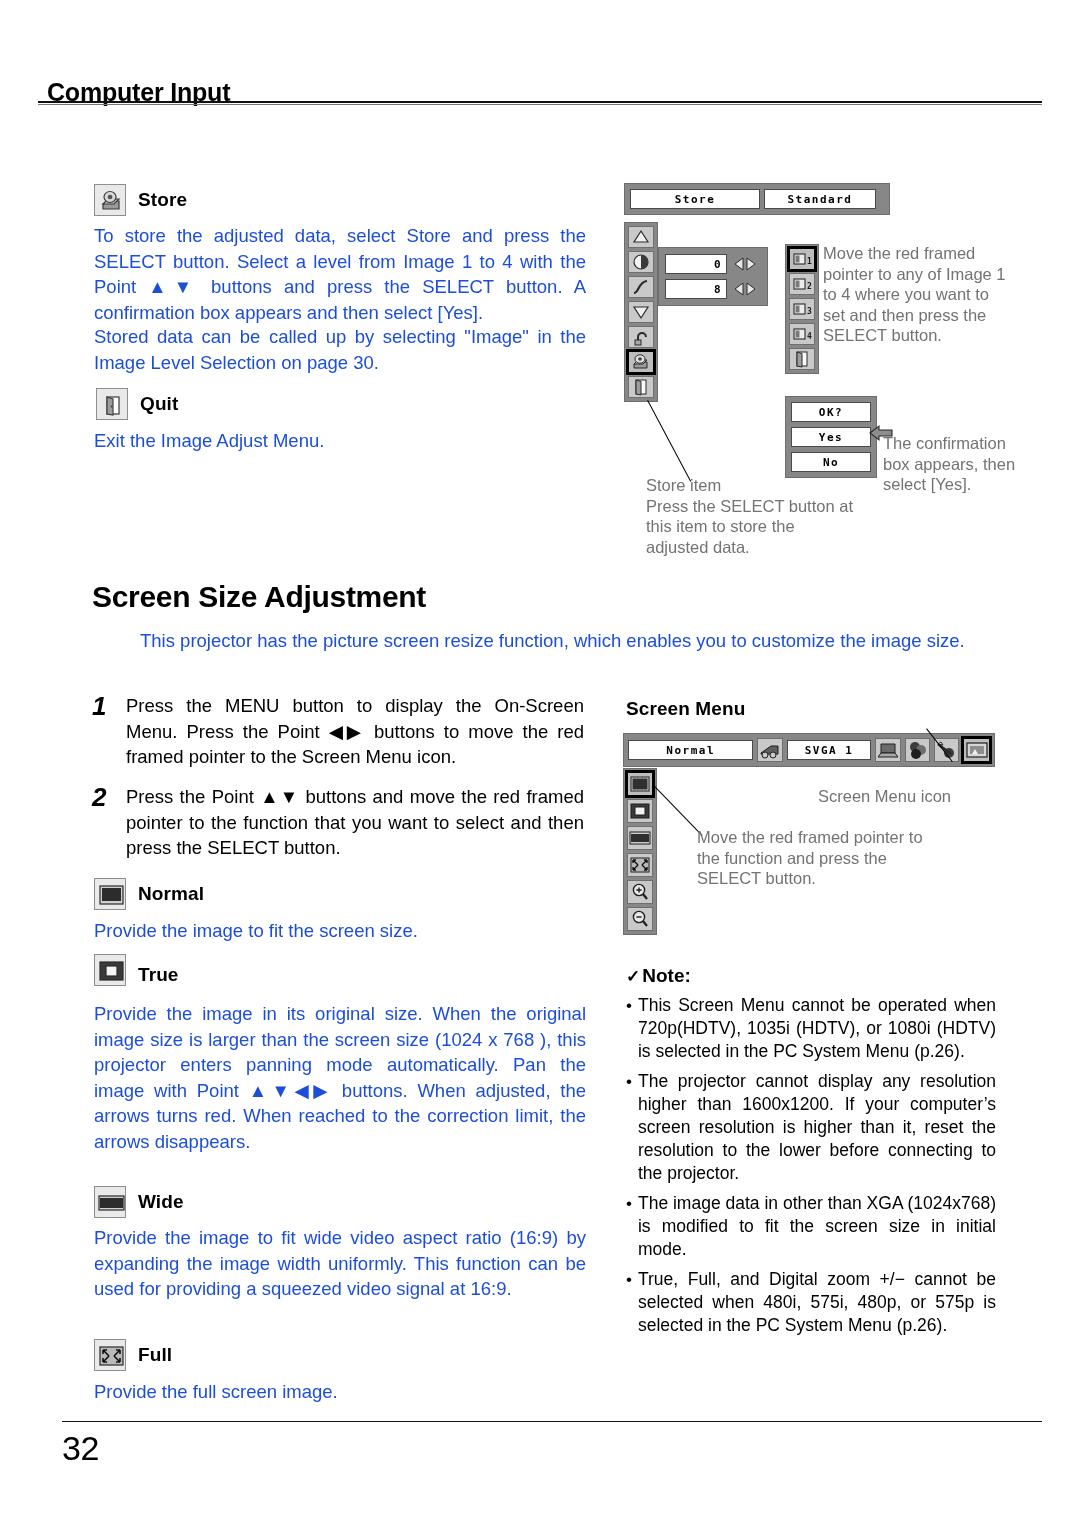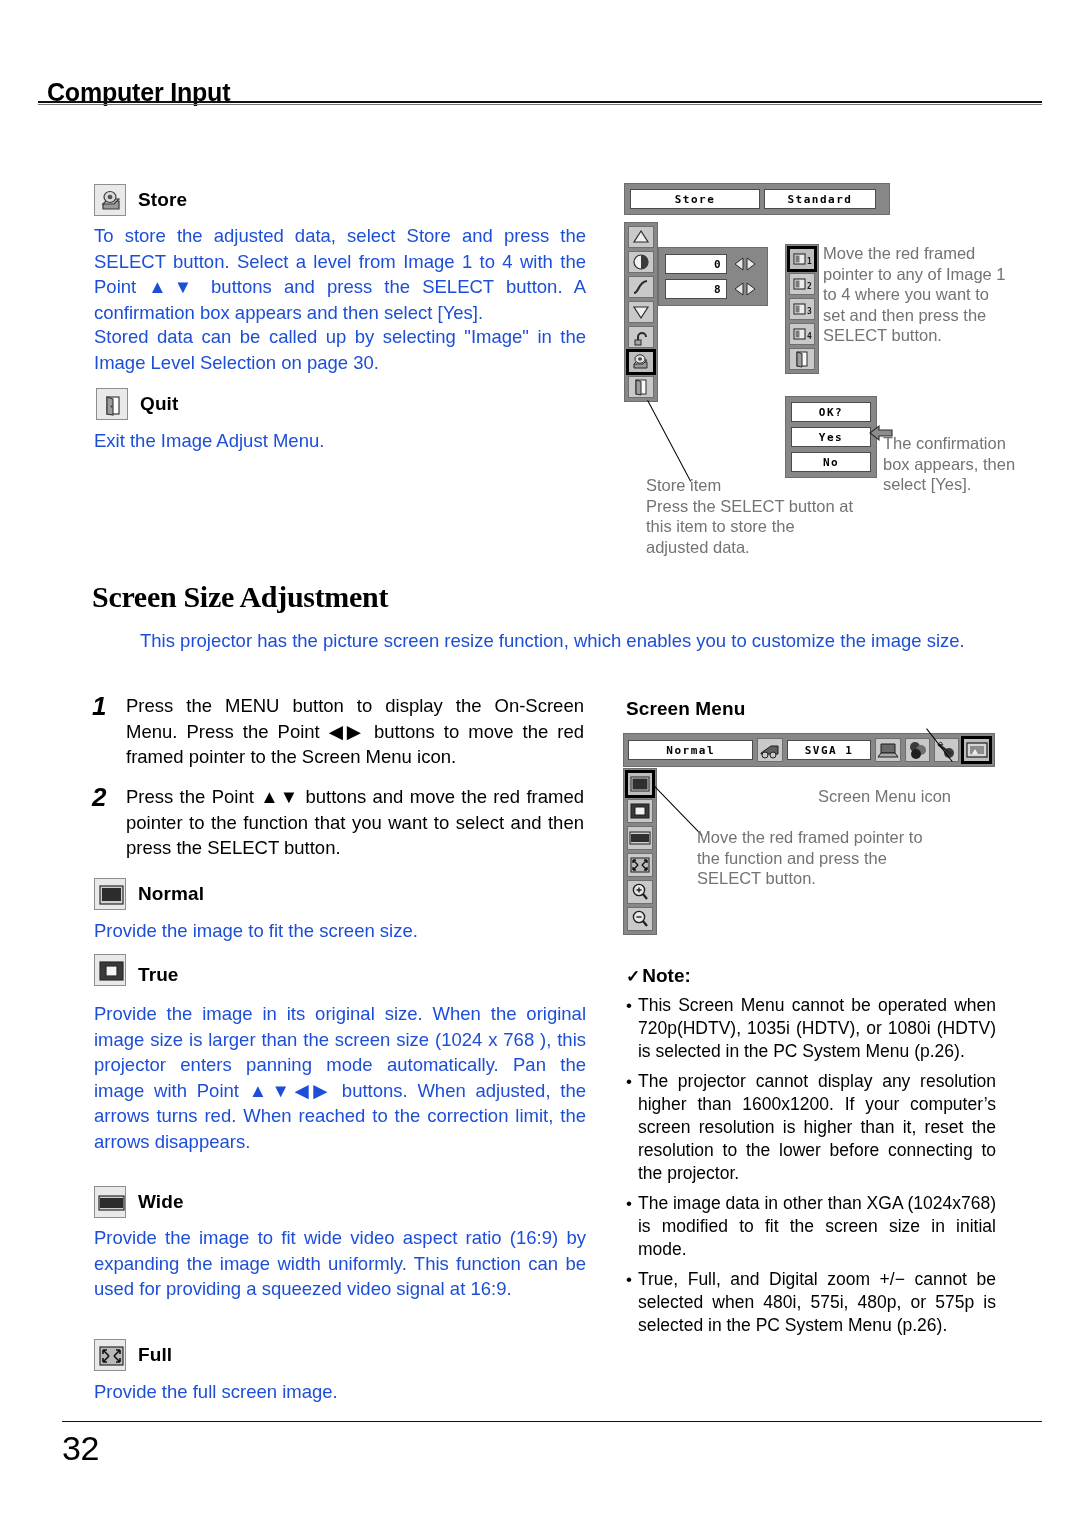--- a/index.html
+++ b/index.html
@@ -60,21 +60,20 @@
 
   
   .lcol { position: absolute; left: 94px; width: 492px; }
 
   
   #screen-size-title {
     position: absolute;
     left: 92px; top: 580px;
     font-size: 30px; font-weight: bold;
     letter-spacing: -0.3px;
-    font-family: Liberation Serif, serif;
   }
 
   
   .step { position: absolute; display: flex; }
   .step-num {
     font-size: 26px; font-style: italic; font-weight: bold;
     width: 34px; flex: none; line-height: 26px;
   }
   .step-body { width: 458px; font-size: 18.5px; line-height: 25.5px; text-align: justify; }
 

